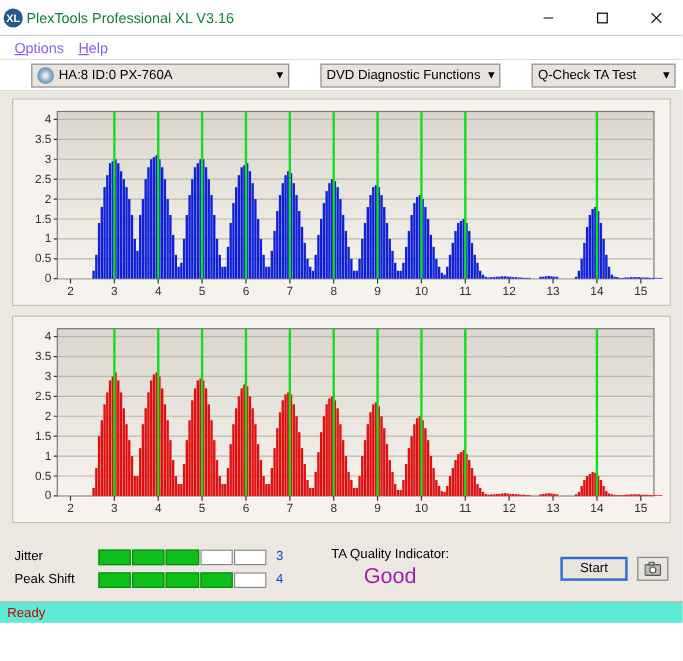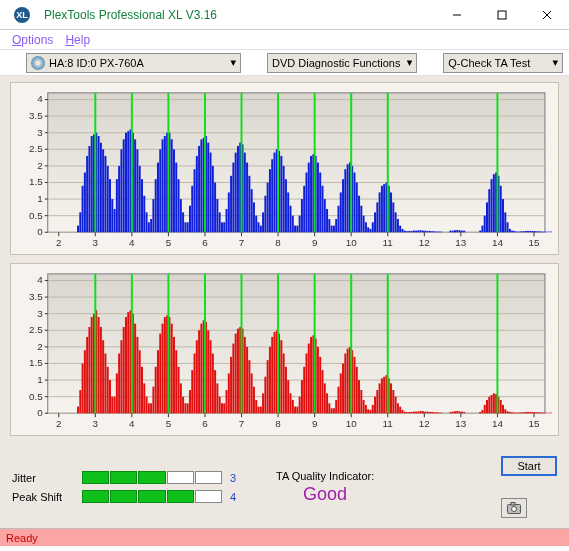--- a/index.html
+++ b/index.html
@@ -1,19 +1,19 @@
 <!DOCTYPE html>
 <html><head>
 <meta charset="utf-8">
 <style>
 * { box-sizing: border-box; margin: 0; padding: 0; font-family: "Segoe UI", Tahoma, sans-serif; }
 body { width: 569px; height: 551px; background: #fff; overflow: hidden; }
 
 .titlebar { height: 30px; background: #fff; border-bottom: 1px solid #ccc; display: flex; align-items: center; }
-.titlebar-icon { width: 16px; height: 16px; margin: 0 14px; background: #1e5a8e; border-radius: 50%; display: flex; align-items: center; justify-content: center; color: #fff; font-size: 9px; font-weight: bold; }
+.titlebar-icon { width: 16px; height: 16px; margin: 0 3px; background: #1e5a8e; border-radius: 50%; display: flex; align-items: center; justify-content: center; color: #fff; font-size: 9px; font-weight: bold; }
 .titlebar-title { flex: 1; font-size: 12px; color: #15803d; }
 .winbtn { width: 45px; height: 30px; display: flex; align-items: center; justify-content: center; background: transparent; border: none; }
 .winbtn svg { width: 10px; height: 10px; }
 
 .menubar { height: 20px; display: flex; align-items: center; padding: 0 6px; border-bottom: 1px solid #e0e0e0; }
 .menuitem { font-size: 12px; color: #8b5cf6; padding: 0 6px; background: none; border: none; cursor: default; }
 .menuitem .ul { text-decoration: underline; }
 
 .toolbar { height: 26px; background: #fff; display: flex; align-items: center; padding: 0 6px; gap: 6px; border-bottom: 1px solid #e0e0e0; }
 .combo { display: inline-flex; align-items: center; justify-content: space-between; background: #e9e5de; border: 1px solid #919191; font-size: 11px; height: 20px; padding: 0 4px; cursor: default; margin-left: 20px; }
@@ -29,26 +29,26 @@
 .bottom { background: #ece8e1; padding: 8px 12px 10px 12px; display: flex; align-items: center; gap: 10px; }
 .metrics { display: grid; grid-template-columns: auto auto auto; column-gap: 8px; row-gap: 6px; align-items: center; }
 .metric-label { font-size: 11px; color: #000; text-align: left; width: 62px; }
 .meter { width: 140px; height: 13px; display: flex; gap: 1px; }
 .meter .seg { flex: 1; border: 1px solid #888; background: #fff; }
 .meter .seg.on { background: #0fbf1a; border-color: #0a8c12; }
 .metric-val { font-size: 11px; color: #1d45c7; min-width: 12px; }
 .ta-block { text-align: center; margin-left: 24px; }
 .ta-label { font-size: 11px; }
 .ta-value { font-size: 18px; color: #a21caf; margin-top: 2px; }
-.right-btns { margin-left: auto; display: flex; flex-direction: column; gap: 22px; align-items: flex-start; }
+.right-btns { margin-left: auto; display: flex; flex-direction: row; gap: 8px; align-items: center; }
 .btn { width: 56px; height: 20px; font-size: 11px; background: #e9e5de; border: 1px solid #888; display: flex; align-items: center; justify-content: center; cursor: default; }
 .btn.primary { border: 2px solid #2a6cd1; }
 .iconbtn { width: 26px; height: 20px; border: 1px solid #888; background: #e9e5de; display: flex; align-items: center; justify-content: center; }
 
-.statusbar { height: 18px; border-top: 1px solid #bbb; display: flex; align-items: center; padding: 0 6px; background: #fca5a5; }
+.statusbar { height: 18px; border-top: 1px solid #bbb; display: flex; align-items: center; padding: 0 6px; background: #5eead4; }
 .status-text { font-size: 11px; color: #c00; }
 </style>
 </head>
 <body>
 
 <div class="titlebar">
   <div class="titlebar-icon">XL</div>
   <div class="titlebar-title">PlexTools Professional XL V3.16</div>
   <button class="winbtn">
       <svg viewBox="0 0 10 10">

